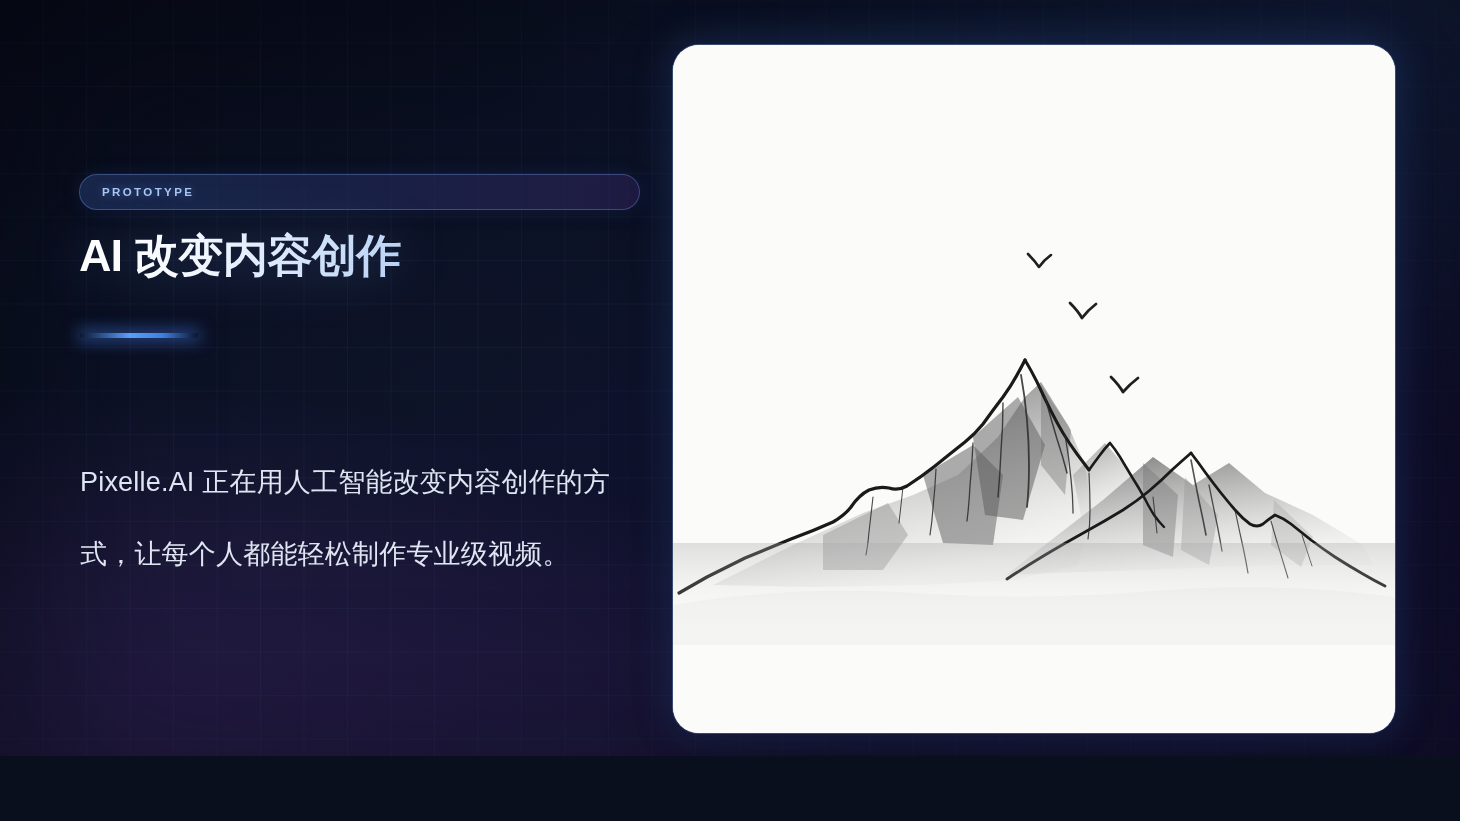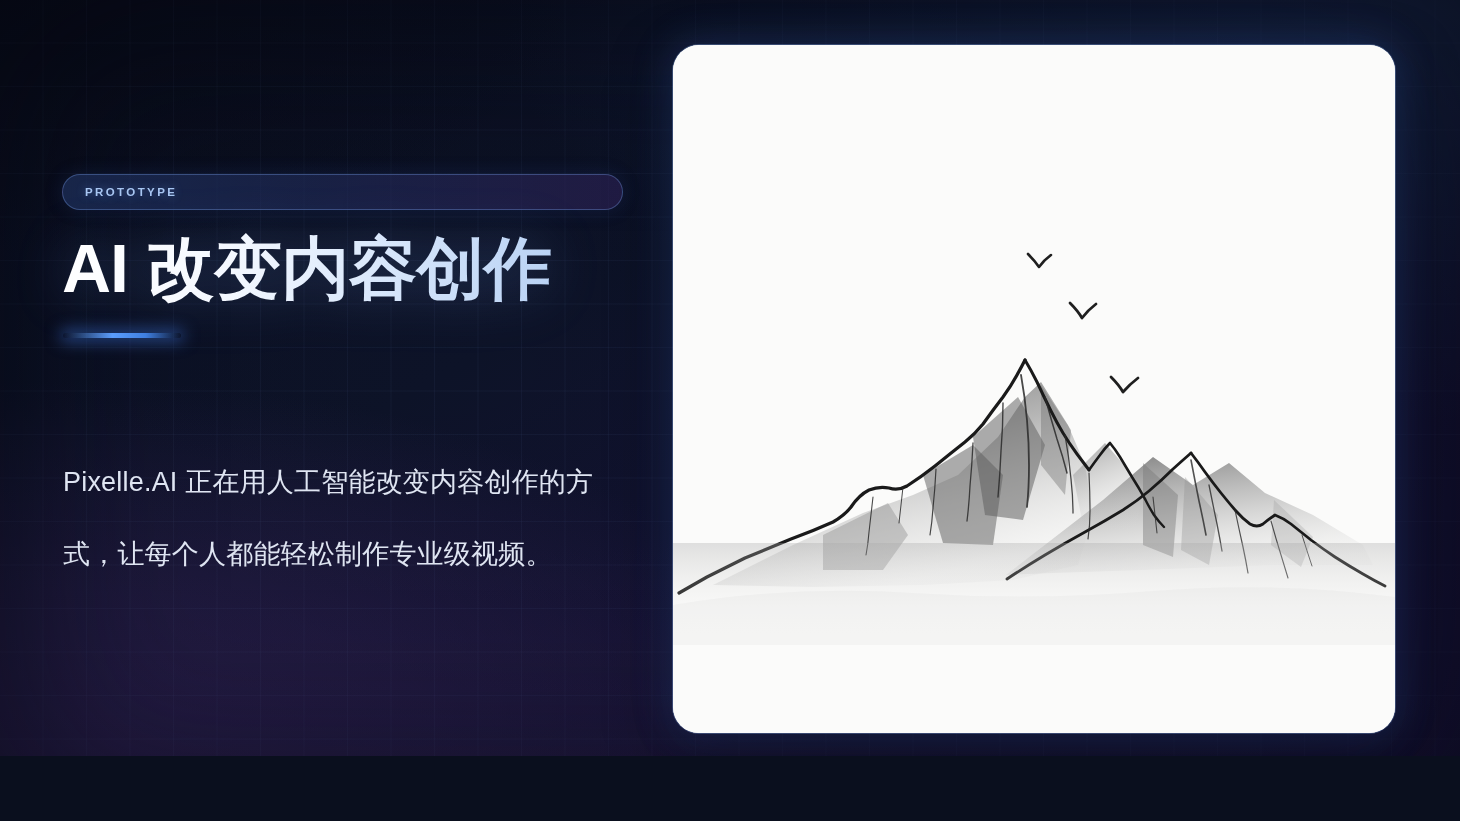--- a/index.html
+++ b/index.html
@@ -59,21 +59,21 @@
     position: absolute;
     left: 0; right: 0;
     bottom: 0;
     height: 65px;
     background: #0a0f1e;
   }
 
   
   .left-col {
     position: absolute;
-    left: 62px;
+    left: 79px;
     top: 0;
     width: 600px;
     height: 756px;
   }
 
   .badge {
     position: absolute;
     left: 0;
     top: 174px;
     width: 561px;
@@ -92,21 +92,21 @@
     font-weight: bold;
     letter-spacing: 2.4px;
     color: #a8c6f2;
     text-shadow: 0 0 10px rgba(120,170,255,0.45);
   }
 
   .headline {
     position: absolute;
     left: 0;
     top: 232px;
-    font-size: 68px;
+    font-size: 45px;
     font-weight: bold;
     line-height: 1.06;
     letter-spacing: -0.5px;
     white-space: nowrap;
     background: linear-gradient(98deg, #ffffff 0%, #f4f8ff 34%, #d7e6fb 66%, #b9d2f4 100%);
     -webkit-background-clip: text;
     background-clip: text;
     color: transparent;
     -webkit-text-fill-color: transparent;
     filter: drop-shadow(0 0 26px rgba(120,170,255,0.28));

